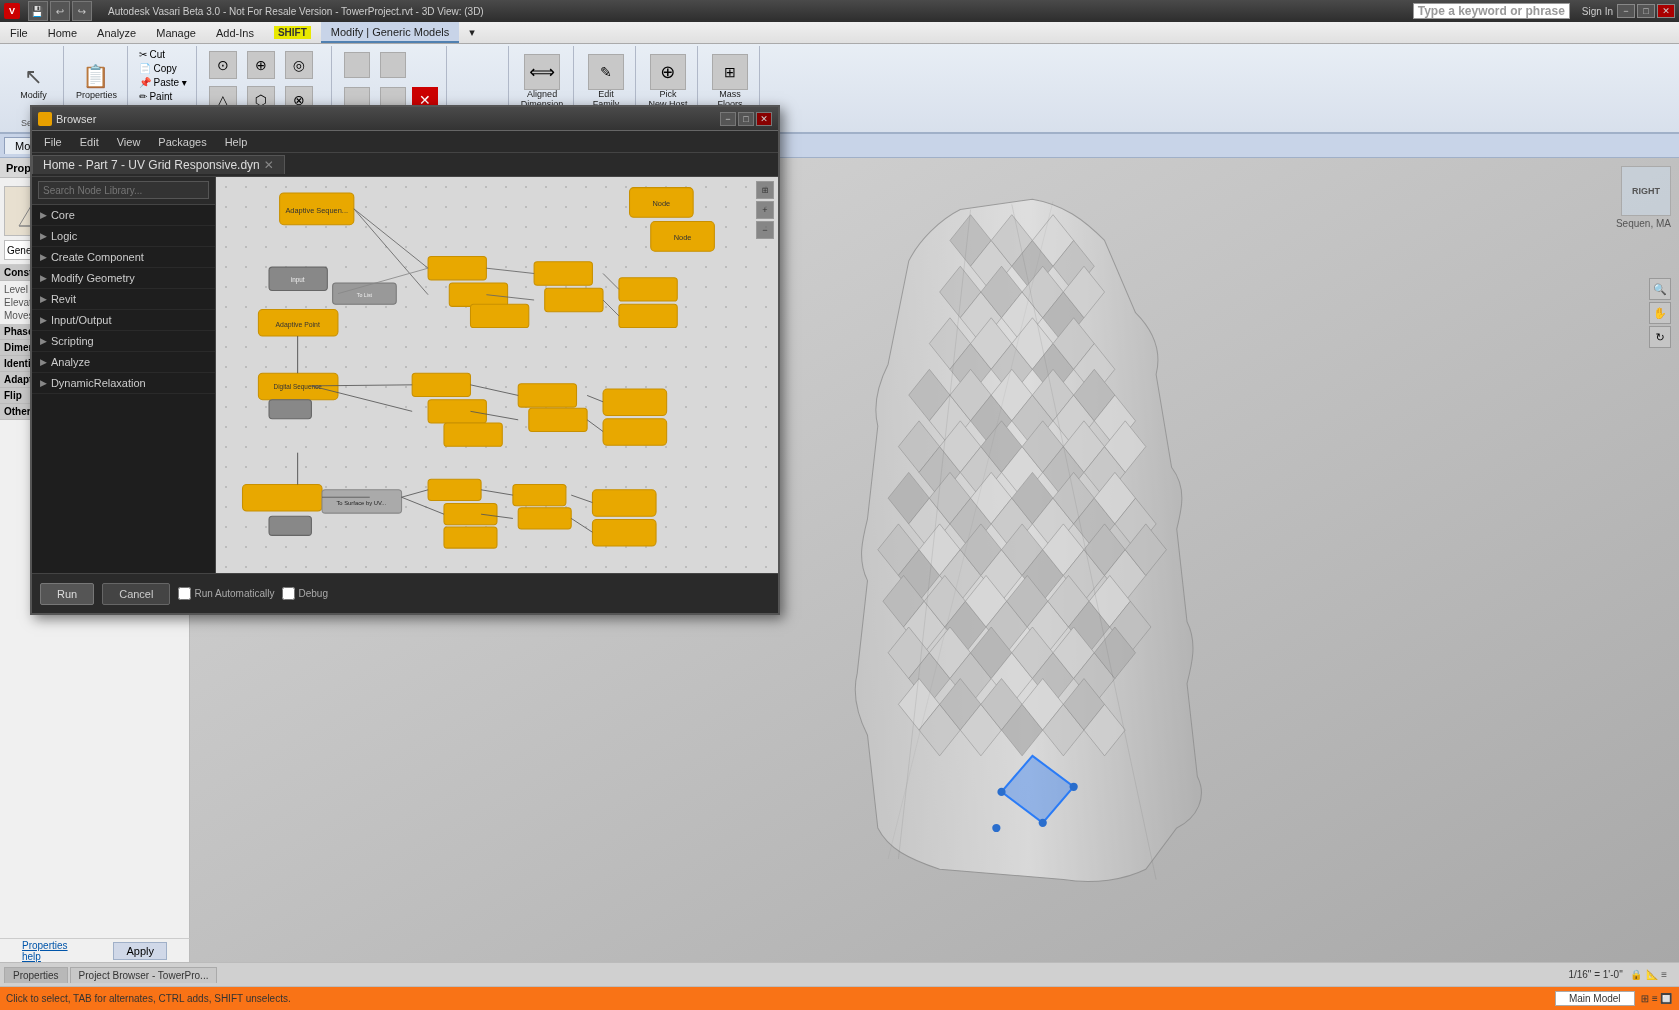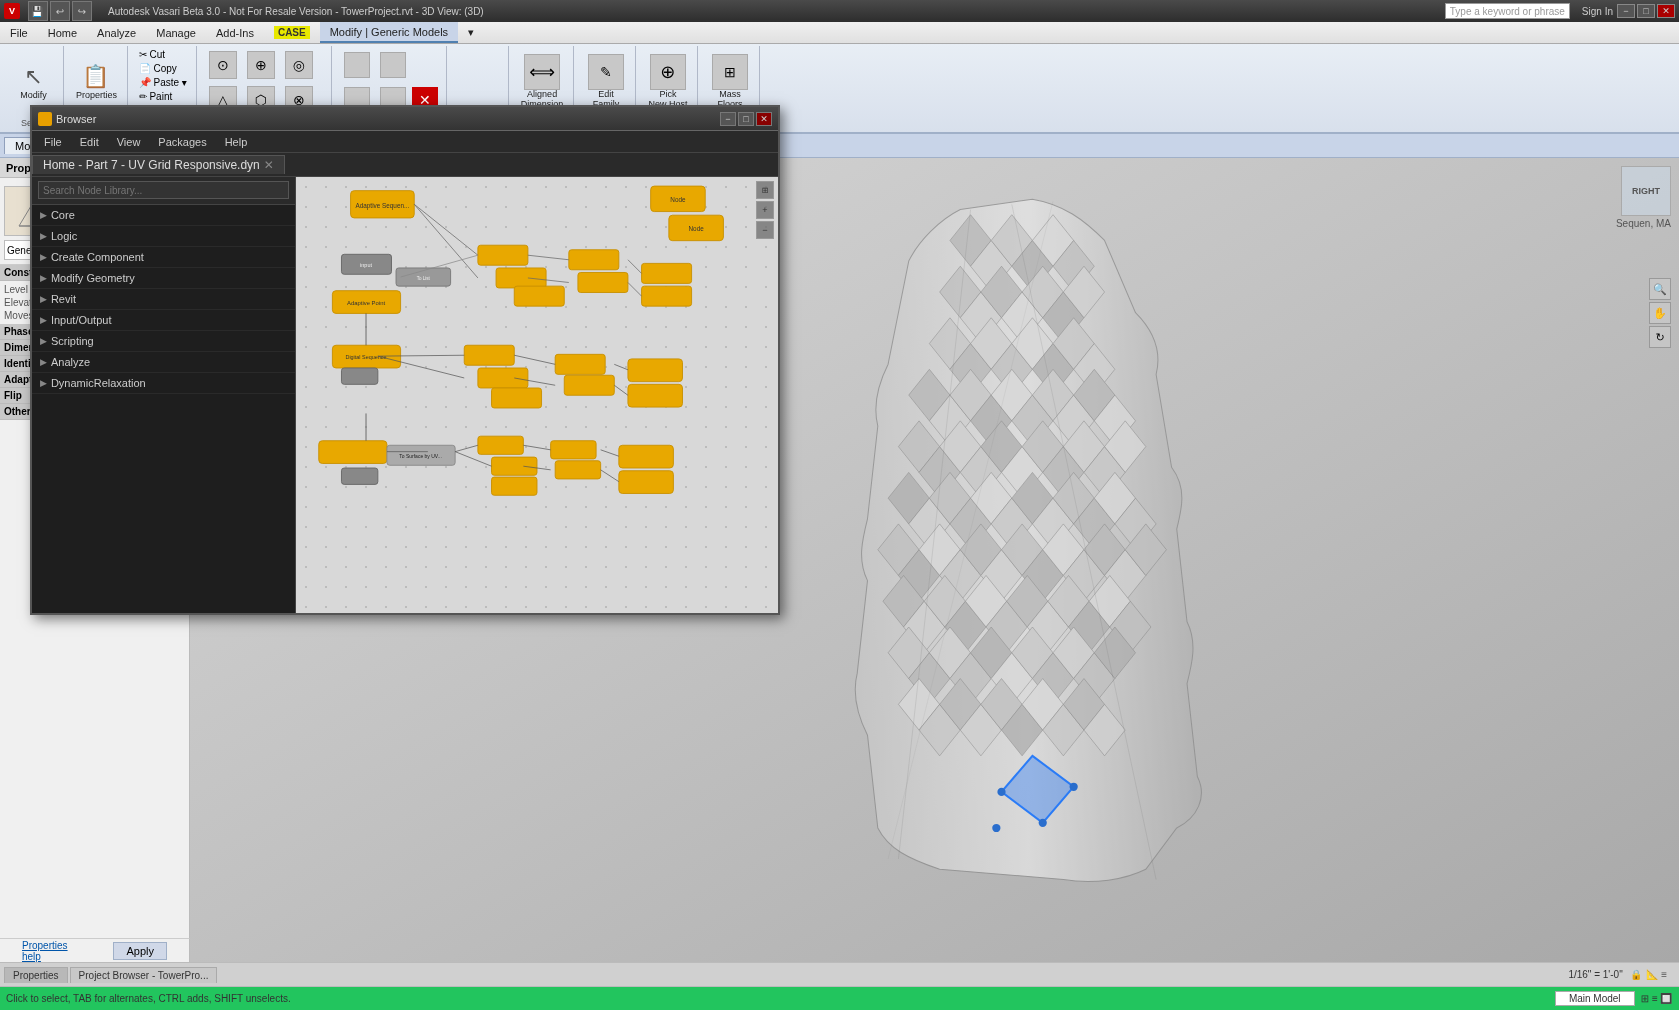--- a/index.html
+++ b/index.html
@@ -7,21 +7,21 @@
 
     
     #title-bar { height: 22px; background: linear-gradient(to bottom, #4a4a4a, #2d2d2d); display: flex; align-items: center; justify-content: space-between; padding: 0 4px; }
     #title-bar .title-left { display: flex; align-items: center; gap: 4px; }
     #title-bar .app-icon { width: 16px; height: 16px; background: #c00; border-radius: 2px; display: flex; align-items: center; justify-content: center; color: white; font-size: 9px; font-weight: bold; }
     #title-bar .title-text { color: #ccc; font-size: 11px; }
     #title-bar .title-controls { display: flex; gap: 2px; }
     #title-bar .title-btn { width: 18px; height: 14px; background: #555; border: 1px solid #888; color: #ccc; font-size: 9px; display: flex; align-items: center; justify-content: center; cursor: pointer; }
     #title-bar .title-btn.close { background: #a00; }
     #title-bar .search-bar { flex: 1; max-width: 200px; height: 16px; background: white; border: 1px solid #999; margin: 0 8px; padding: 0 4px; font-size: 10px; color: #333; display: flex; align-items: center; }
-    #title-bar .search-text { color: #999; font-size: 10px; }
+    #title-bar .search-text { color: #999; font-size: 12px; font-weight: bold; }
 
     
     #menu-bar { height: 22px; background: linear-gradient(to bottom, #f0f0f0, #e0e0e0); display: flex; align-items: center; border-bottom: 1px solid #aaa; }
     #menu-bar .menu-item { padding: 0 10px; height: 100%; display: flex; align-items: center; font-size: 11px; color: #222; cursor: pointer; }
     #menu-bar .menu-item.active { background: #c8d4e8; border-bottom: 2px solid #5080b0; }
     .case-tag { background: #e8e800; color: #333; font-weight: bold; padding: 1px 4px; font-size: 10px; }
 
     
     #ribbon { height: 90px; background: linear-gradient(to bottom, #e8eef5, #d8e0ec); border-bottom: 2px solid #a0b0c8; display: flex; align-items: stretch; padding: 2px 4px; gap: 2px; }
     .ribbon-group { display: flex; flex-direction: column; align-items: center; border-right: 1px solid #b0b8c8; padding: 2px 6px; min-width: 60px; }
@@ -59,21 +59,21 @@
     #dynamo-dialog { position: absolute; top: 105px; left: 30px; width: 750px; height: 510px; background: #1a1a1a; border: 2px solid #555; box-shadow: 4px 4px 12px rgba(0,0,0,0.5); display: flex; flex-direction: column; z-index: 100; }
     #dynamo-titlebar { height: 24px; background: linear-gradient(to bottom, #4a4a4a, #333); display: flex; align-items: center; padding: 0 6px; justify-content: space-between; border-bottom: 1px solid #666; }
     #dynamo-titlebar .dtitle { color: #ddd; font-size: 11px; display: flex; align-items: center; gap: 4px; }
     #dynamo-titlebar .dtitle-icon { width: 14px; height: 14px; background: #e8a000; border-radius: 2px; }
     #dynamo-titlebar .dcontrols { display: flex; gap: 2px; }
     #dynamo-titlebar .dbtn { width: 16px; height: 14px; background: #555; border: 1px solid #777; color: #ccc; font-size: 9px; display: flex; align-items: center; justify-content: center; cursor: pointer; }
     #dynamo-titlebar .dbtn.close { background: #800; }
     #dynamo-menubar { height: 22px; background: #2a2a2a; display: flex; align-items: center; padding: 0 4px; gap: 2px; border-bottom: 1px solid #444; }
     #dynamo-menubar .dmenu { padding: 0 8px; font-size: 11px; color: #ccc; cursor: pointer; height: 100%; display: flex; align-items: center; }
     #dynamo-body { display: flex; flex: 1; overflow: hidden; }
-    #dynamo-sidebar { width: 264px; background: #1e1e1e; border-right: 1px solid #444; display: flex; flex-direction: column; }
+    #dynamo-sidebar { width: 184px; background: #1e1e1e; border-right: 1px solid #444; display: flex; flex-direction: column; }
     #node-search { height: 28px; background: #2a2a2a; border-bottom: 1px solid #444; padding: 4px 6px; }
     #node-search input { width: 100%; background: #333; border: 1px solid #555; color: #ccc; font-size: 10px; padding: 2px 4px; height: 18px; }
     #node-library { flex: 1; overflow-y: auto; }
     .node-category { padding: 4px 8px; color: #ccc; font-size: 11px; cursor: pointer; display: flex; align-items: center; gap: 4px; border-bottom: 1px solid #2a2a2a; }
     .node-category .arrow { font-size: 9px; color: #888; }
     #dynamo-canvas { flex: 1; background: #e8e8e8; position: relative; overflow: hidden; }
     #dynamo-canvas .canvas-bg { position: absolute; inset: 0; background-color: #d8d8d8; background-image: radial-gradient(circle, #bbb 1px, transparent 1px); background-size: 20px 20px; }
     #dynamo-toolbar-top { position: absolute; top: 4px; right: 4px; display: flex; flex-direction: column; gap: 2px; }
     #dynamo-toolbar-top .dt-btn { width: 18px; height: 18px; background: rgba(100,100,100,0.7); border: 1px solid #999; display: flex; align-items: center; justify-content: center; font-size: 9px; color: #333; cursor: pointer; }
     #dynamo-footer { height: 40px; background: #2a2a2a; display: flex; align-items: center; padding: 0 8px; gap: 8px; border-top: 1px solid #444; }
@@ -145,21 +145,21 @@
   </div>
 </div>
 
 <div id="menu-bar">
   <div class="menu-item">File</div>
   <div class="menu-item">Home</div>
   <div class="menu-item">Analyze</div>
   <div class="menu-item">Manage</div>
   <div class="menu-item">Add-Ins</div>
   <div class="menu-item">
-      <span class="case-tag">CASE</span>
+      <span class="case-tag">SHIFT</span>
     </div>
   <div class="menu-item active">Modify | Generic Models</div>
   <div class="menu-item">▾</div>
 </div>
 
 <div id="ribbon">
 
   <div class="ribbon-group">
     <div class="ribbon-items">
       <div class="ribbon-btn">
@@ -705,39 +705,51 @@
       </svg>
 
       <div id="dynamo-toolbar-top">
         <div class="dt-btn" style="font-size:8px;">⊞</div>
         <div class="dt-btn">+</div>
         <div class="dt-btn">−</div>
       </div>
     </div>
   </div>
 
+  <div id="dynamo-footer">
+    <button class="df-btn run">Run</button>
+    <button class="df-btn cancel">Cancel</button>
+    <label class="df-check">
+      <input type="checkbox" style="accent-color: rgb(136, 136, 136);">
+      <span>Run Automatically</span>
+    </label>
+    <label class="df-check">
+      <input type="checkbox" style="accent-color: rgb(136, 136, 136);">
+      <span>Debug</span>
+    </label>
+  </div>
 </div>
 
 <div id="prop-help-bar" style="position:absolute;bottom:48px;left:0;width:190px;background:#f0f0f0;border-top:1px solid #ccc;border-right:1px solid #bbb;height:24px;display:flex;align-items:center;padding:0 22px;justify-content:space-between;z-index:50;">
   <span class="help-link">Properties help</span>
   <button class="apply-btn">Apply</button>
 </div>
 
 <div id="status-bar" style="position:absolute;bottom:24px;left:0;right:0;height:24px;background:#d0d0d0;border-top:1px solid #bbb;display:flex;align-items:center;padding:0 4px;gap:0;">
   <div style="padding:2px 8px;background:#b8b8b8;border:1px solid #aaa;border-bottom:none;font-size:10px;cursor:pointer;">
     <span>Properties</span>
   </div>
   <div style="padding:2px 8px;background:#c8c8c8;border:1px solid #aaa;border-bottom:none;font-size:10px;cursor:pointer;margin-left:2px;">
     <span>Project Browser - TowerPro...</span>
   </div>
   <div class="status-right" style="margin-left:auto;display:flex;align-items:center;gap:8px;padding-right:8px;">
     <span style="font-size:10px;">1/16" = 1'-0"</span>
     <span style="font-size:10px;color:#555;">🔒 📐 ≡</span>
   </div>
 </div>
 
-<div id="bottom-bar" style="position:absolute;bottom:0;left:0;right:0;height:24px;background:#22c55e;border-top:1px solid #bbb;display:flex;align-items:center;padding:0 6px;gap:20px;">
+<div id="bottom-bar" style="position:absolute;bottom:0;left:0;right:0;height:24px;background:#f97316;border-top:1px solid #bbb;display:flex;align-items:center;padding:0 6px;gap:20px;">
   <span style="font-size:10px;">Click to select, TAB for alternates, CTRL adds, SHIFT unselects.</span>
   <div style="margin-left:auto;display:flex;align-items:center;gap:6px;">
     <span style="font-size:10px;background:white;border:1px solid #aaa;padding:1px 6px;min-width:80px;text-align:center;">Main Model</span>
     <span style="font-size:10px;">⊞ ≡ 🔲</span>
   </div>
 </div>
 
 </body></html>

